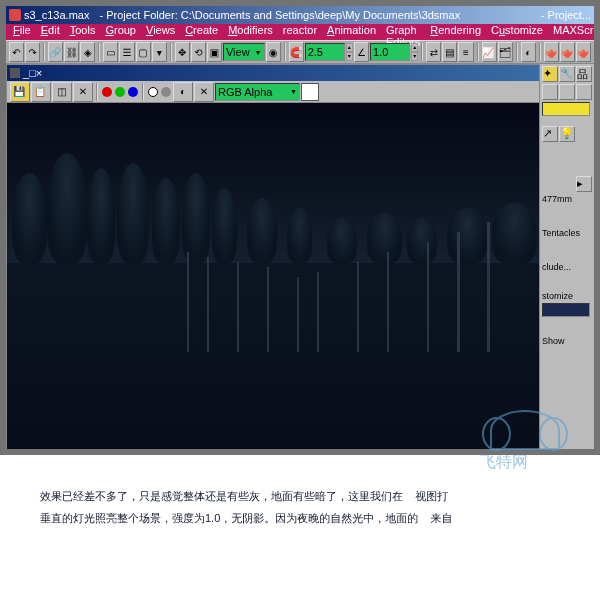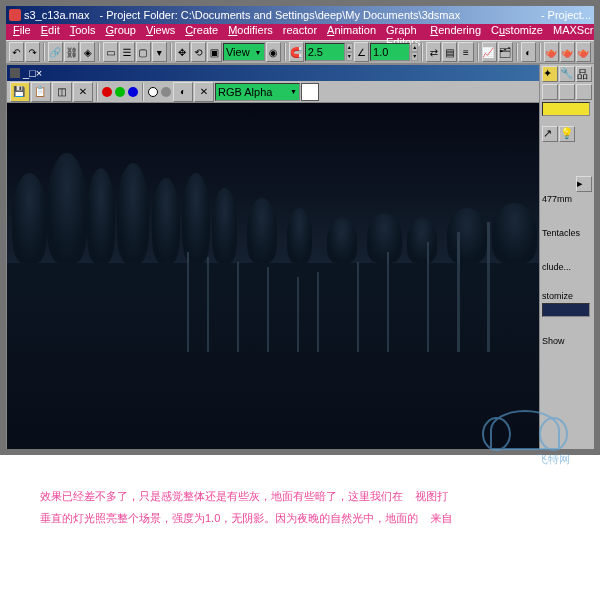--- a/index.html
+++ b/index.html
@@ -27,27 +27,27 @@
 .sky{position:absolute;top:0;left:0;right:0;height:45%;background:linear-gradient(#050814 0%,#0d1522 60%,#152030 100%)}
 .water{position:absolute;bottom:0;left:0;right:0;height:55%;background:linear-gradient(#0a1420,#050a14)}
 .tree{position:absolute;bottom:55%;width:28px;background:radial-gradient(ellipse at 50% 30%,#1a2838 0%,#0a1420 70%);border-radius:50% 50% 30% 30%}
 .pole{position:absolute;bottom:30%;width:2px;background:#2a3a48}
 .reflection{position:absolute;bottom:0;left:0;right:0;height:55%;background:repeating-linear-gradient(0deg,transparent 0px,rgba(20,30,45,.3) 1px,transparent 2px)}
 .rightpanel{position:absolute;top:58px;right:0;width:55px;height:395px;background:#bbb;border-left:1px solid #888;display:flex;flex-direction:column;gap:2px;padding:2px;font-size:9px}
 .rp-row{display:flex;gap:1px}
 .rp-btn{width:16px;height:16px;background:#bbb;border:1px solid #ddd;border-right-color:#777;border-bottom-color:#777}
 .rp-swatch{width:48px;height:14px;border:1px inset #888}
 .rp-label{font-size:9px;text-align:left;padding-right:2px}
-.article{padding:30px 40px;font-size:13px;line-height:2;color:#ec4899;font-family:SimSun,serif}
+.article{padding:30px 40px;font-size:13px;line-height:2;color:#0f172a;font-family:SimSun,serif}
 .watermark{position:absolute;top:410px;right:30px;width:90px;height:60px;opacity:.6}
 .wm-wings{width:70px;height:40px;border:2px solid #5a9fd4;border-radius:50% 50% 0 0;margin:0 auto;position:relative}
 .wm-wings::before,.wm-wings::after{content:'';position:absolute;width:25px;height:30px;border:2px solid #5a9fd4;border-radius:50%}
 .wm-wings::before{left:-10px;top:5px}
 .wm-wings::after{right:-10px;top:5px}
-.wm-text{text-align:right;font-size:11px;color:#5a9fd4;margin-top:2px}
+.wm-text{text-align:left;font-size:16px;color:#5a9fd4;margin-top:2px}
 .colorblock{width:18px;height:18px;border:1px solid #555}
 </style>
 </head>
 <body>
 
 <div class="app">
   <div class="titlebar">
     <div class="icon"></div>
     <span>s3_c13a.max</span>
     <span style="margin-left:10px">- Project Folder: C:\Documents and Settings\deep\My Documents\3dsmax</span>

